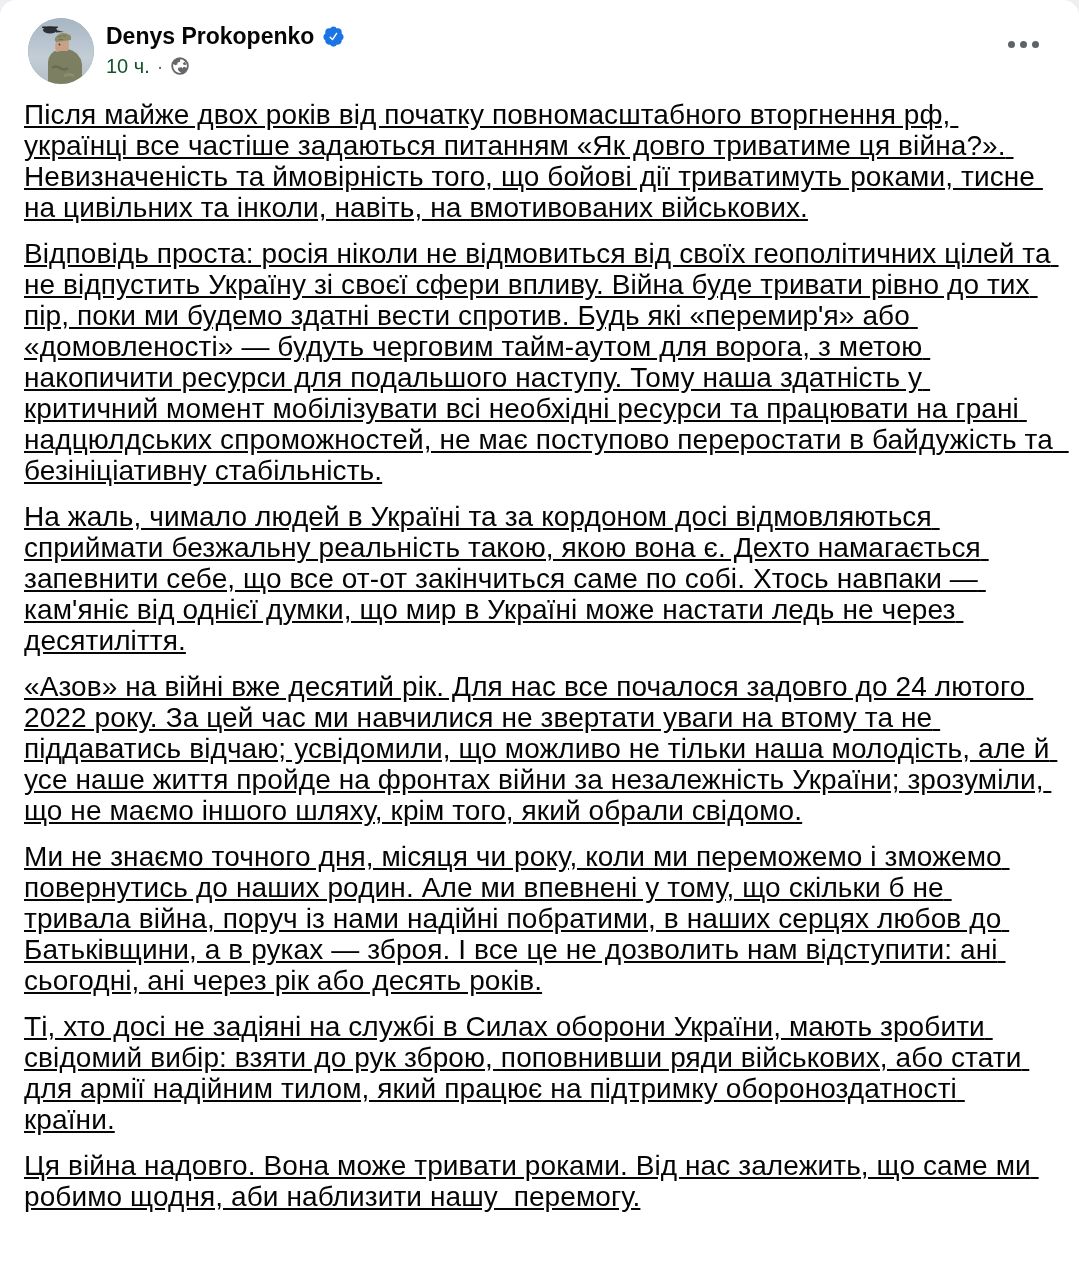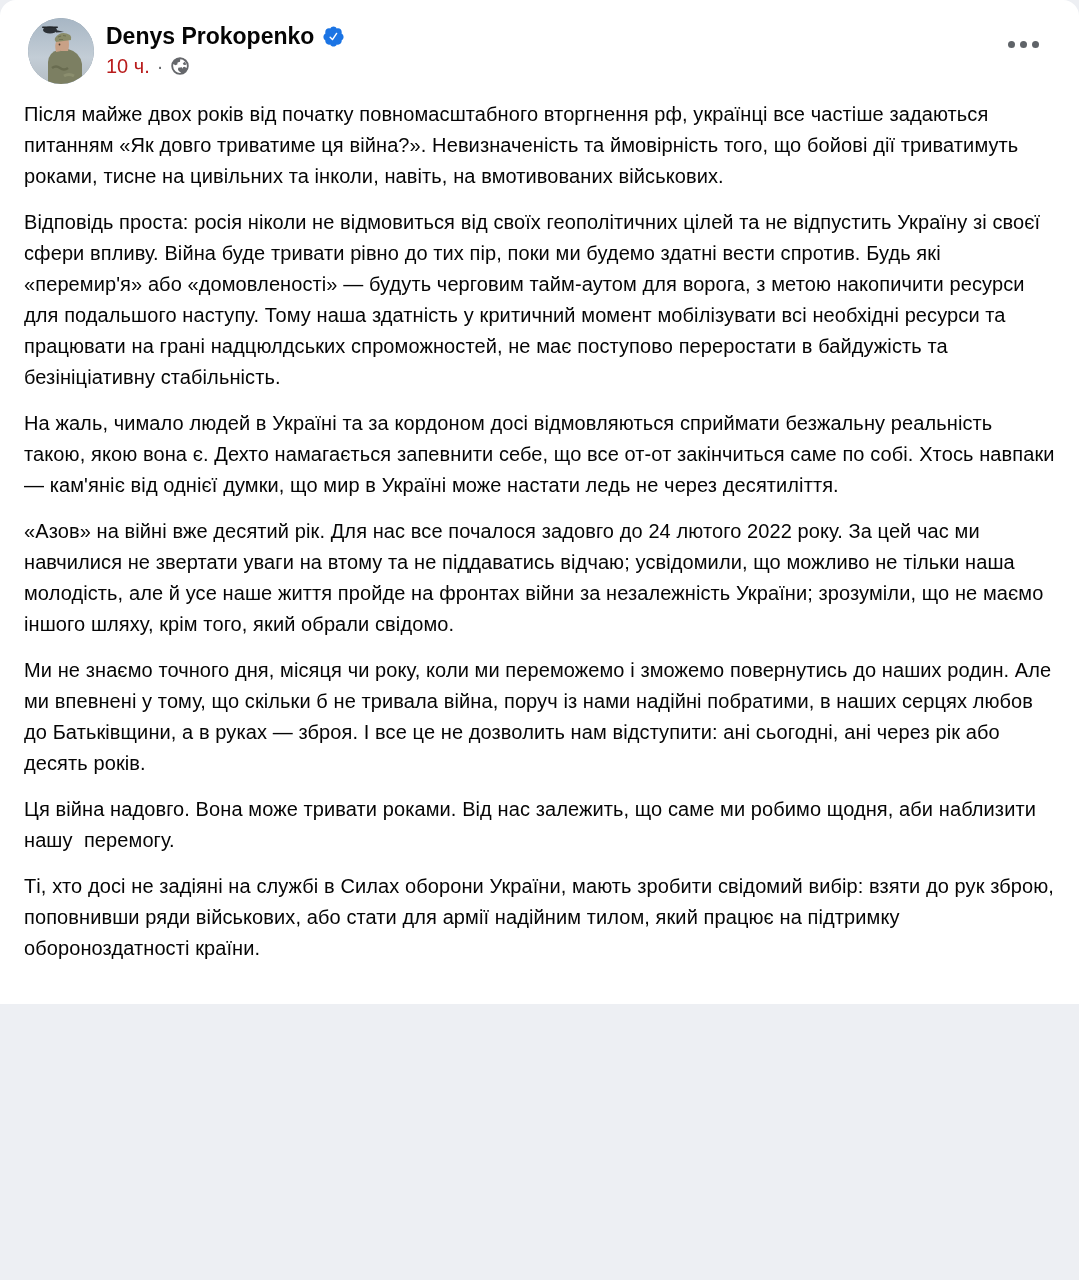--- a/index.html
+++ b/index.html
@@ -7,21 +7,21 @@
     padding: 0;
     background: #edeff3;
     width: 1079px;
     height: 1280px;
     overflow: hidden;
     font-family: "Liberation Sans", "DejaVu Sans", sans-serif;
   }
   .post-card {
     position: relative;
     width: 1079px;
-    height: 1004px;
+    height: 1280px;
     background: #ffffff;
     border-radius: 16px 16px 0 0;
     box-sizing: border-box;
   }
   .post-header {
     position: relative;
     display: flex;
     align-items: flex-start;
     padding: 18px 20px 0 28px;
   }
@@ -78,23 +78,24 @@
   }
   .more-button .dot {
     width: 7px;
     height: 7px;
     border-radius: 50%;
     background: #5f6368;
   }
   .post-body {
     padding: 15px 24px 0 24px;
     color: #050505;
-    font-size: 20px;
+    font-size: 28px;
     line-height: 31px;
     letter-spacing: 0.1px;
+    text-decoration: underline;
   }
   .post-body p {
     margin: 0 0 15px 0;
     white-space: pre-wrap;
   }
 </style>
 </head>
 <body>
 
 <div class="post-card">
@@ -138,21 +139,21 @@
 
     <div class="header-info">
       <div class="name-row">
         <a href="#" class="author-name">Denys Prokopenko</a>
         <svg class="verified-badge" viewBox="0 0 24 24">
           <path fill="#1b74e4" d="M22.5 12.5c0-1.58-.875-2.95-2.148-3.6.154-.435.238-.905.238-1.4 0-2.21-1.71-4-3.818-4-.47 0-.92.086-1.336.25C14.818 2.415 13.51 1.5 12 1.5s-2.816.917-3.437 2.25c-.415-.165-.866-.25-1.336-.25-2.11 0-3.818 1.79-3.818 4 0 .494.083.964.237 1.4-1.272.65-2.147 2.018-2.147 3.6 0 1.495.782 2.798 1.942 3.486-.02.17-.032.34-.032.514 0 2.21 1.708 4 3.818 4 .47 0 .92-.086 1.335-.25.62 1.334 1.926 2.25 3.437 2.25 1.512 0 2.818-.916 3.437-2.25.415.163.865.248 1.336.248 2.11 0 3.818-1.79 3.818-4 0-.174-.012-.344-.033-.513 1.158-.687 1.943-1.99 1.943-3.484z"></path>
           <path fill="#ffffff" d="M15.884 9.166l-4.334 6.5a.752.752 0 0 1-1.041.208l-.115-.094-2.415-2.415a.75.75 0 0 1 1.06-1.06l1.77 1.767 3.825-5.74a.75.75 0 0 1 1.25.834z"></path>
         </svg>
       </div>
       <div class="meta-row">
-        <a href="#" style="color:#b91c1c;text-decoration:none;">10 ч.</a>
+        <a href="#" style="color:#14532d;text-decoration:none;">10 ч.</a>
         <span>·</span>
         <svg class="globe-icon" viewBox="0 0 16 16">
           <path fill="#65676b" d="M8 1a7 7 0 1 0 0 14A7 7 0 0 0 8 1zm5.5 7c0 .57-.09 1.12-.25 1.64l-1.7-1.02-1.1.4-.42 1.4-1.63.3-.55 1.72.98 1.02A5.51 5.51 0 0 1 2.5 8c0-.56.08-1.1.24-1.6l1.52.9 1.54-.56.3-1.64 1.9-.45.24-1.98A5.5 5.5 0 0 1 13.5 8z"></path>
           <path fill="#65676b" d="M10.2 6.2l1.3-1.6a5.53 5.53 0 0 1 1.6 2.3l-1.9.2-1-.9zM6.6 9.3l2.9-.3 1 1.5-.9 2-1.6.3-1.6-1.7.2-1.8z"></path>
         </svg>
       </div>
     </div>
 
     <div class="more-button" role="button" aria-label="More options">
       <span class="dot"></span>
@@ -161,17 +162,17 @@
     </div>
 
   </div>
 
   <div class="post-body">
     <p>Після майже двох років від початку повномасштабного вторгнення рф, українці все частіше задаються питанням «Як довго триватиме ця війна?». Невизначеність та ймовірність того, що бойові дії триватимуть роками, тисне на цивільних та інколи, навіть, на вмотивованих військових.</p>
     <p>Відповідь проста: росія ніколи не відмовиться від своїх геополітичних цілей та не відпустить Україну зі своєї сфери впливу. Війна буде тривати рівно до тих пір, поки ми будемо здатні вести спротив. Будь які «перемир'я» або «домовленості» — будуть черговим тайм-аутом для ворога, з метою накопичити ресурси для подальшого наступу. Тому наша здатність у критичний момент мобілізувати всі необхідні ресурси та працювати на грані надцюлдських спроможностей, не має поступово переростати в байдужість та  безініціативну стабільність.</p>
     <p>На жаль, чимало людей в Україні та за кордоном досі відмовляються сприймати безжальну реальність такою, якою вона є. Дехто намагається запевнити себе, що все от-от закінчиться саме по собі. Хтось навпаки — кам'яніє від однієї думки, що мир в Україні може настати ледь не через десятиліття.</p>
     <p>«Азов» на війні вже десятий рік. Для нас все почалося задовго до 24 лютого 2022 року. За цей час ми навчилися не звертати уваги на втому та не піддаватись відчаю; усвідомили, що можливо не тільки наша молодість, але й усе наше життя пройде на фронтах війни за незалежність України; зрозуміли, що не маємо іншого шляху, крім того, який обрали свідомо.</p>
     <p>Ми не знаємо точного дня, місяця чи року, коли ми переможемо і зможемо повернутись до наших родин. Але ми впевнені у тому, що скільки б не тривала війна, поруч із нами надійні побратими, в наших серцях любов до Батьківщини, а в руках — зброя. І все це не дозволить нам відступити: ані сьогодні, ані через рік або десять років.</p>
+    <p>Ті, хто досі не задіяні на службі в Силах оборони України, мають зробити свідомий вибір: взяти до рук зброю, поповнивши ряди військових, або стати для армії надійним тилом, який працює на підтримку обороноздатності країни.</p>
     <p>Ця війна надовго. Вона може тривати роками. Від нас залежить, що саме ми робимо щодня, аби наблизити нашу  перемогу.</p>
-    <p>Ті, хто досі не задіяні на службі в Силах оборони України, мають зробити свідомий вибір: взяти до рук зброю, поповнивши ряди військових, або стати для армії надійним тилом, який працює на підтримку обороноздатності країни.</p>
   </div>
 
 </div>
 
 </body></html>

